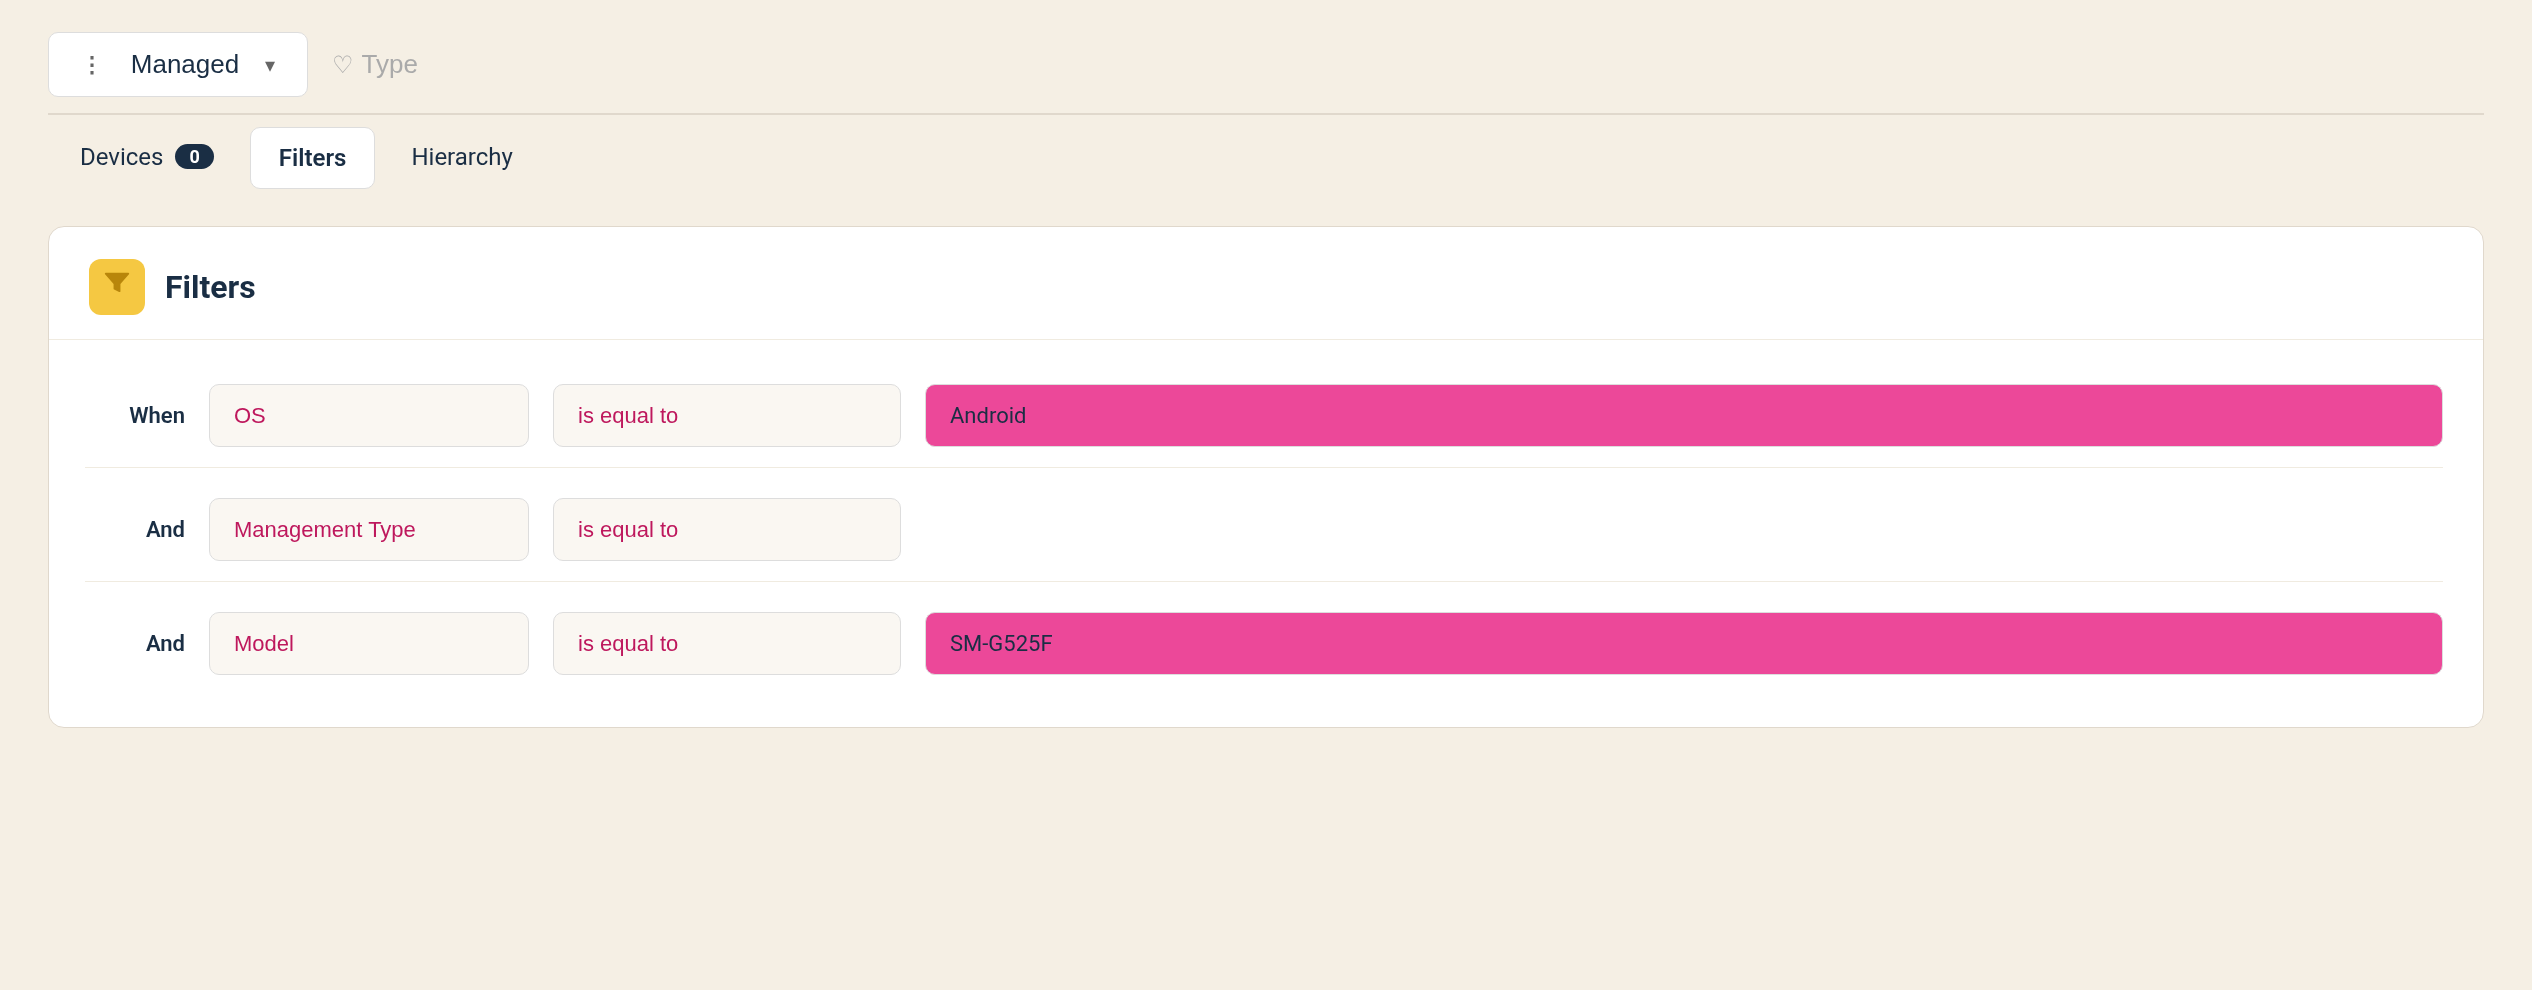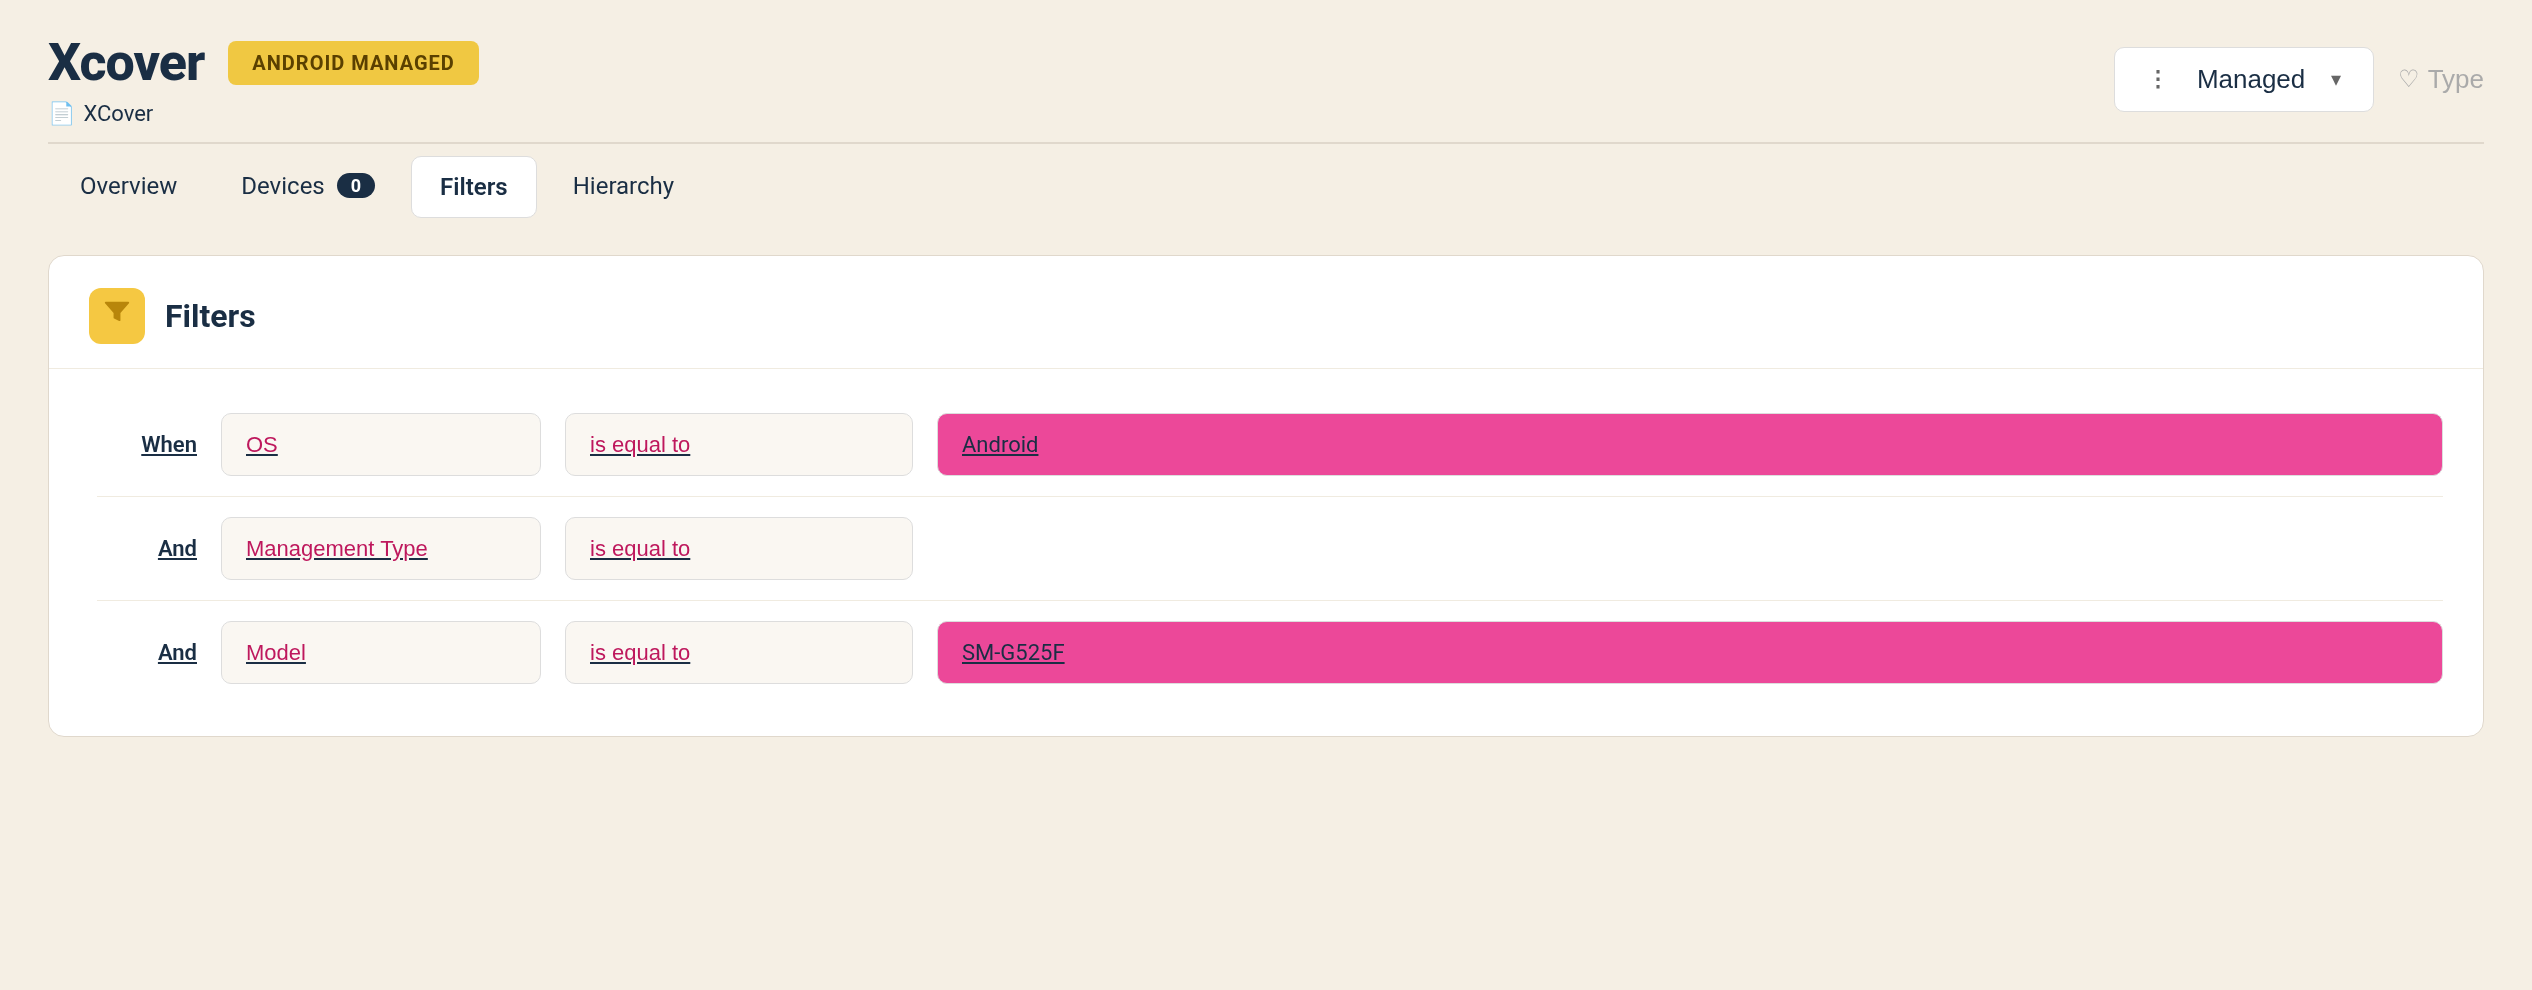--- a/index.html
+++ b/index.html
@@ -199,25 +199,24 @@
       font-size: 28px;
     }
 
     .filters-title {
       font-size: 32px;
       font-weight: 700;
       color: #1a2e44;
     }
 
     .filters-body {
-      padding: 24px 40px 32px 48px;
+      padding: 24px 40px 32px 36px;
       display: flex;
       flex-direction: column;
-      gap: 0;
-      text-decoration: underline;
+      gap: 10px;
     }
 
     .filter-row {
       display: flex;
       align-items: center;
       gap: 24px;
       padding: 20px 0;
       border-bottom: 1.5px solid #f0ebe0;
     }
 
@@ -265,49 +264,36 @@
       padding: 18px 24px;
       font-size: 22px;
       color: #1a2e44;
       flex: 1;
     }
   </style>
 </head>
 <body>
 
 <div class="header">
-  <div class="header-left">
-    <div class="header-title-row">
-      <span class="app-title">Xcover</span>
-      <span class="badge-android">ANDROID MANAGED</span>
-    </div>
-    <div class="breadcrumb">
-      <span class="breadcrumb-icon">📄</span>
-      <span>XCover</span>
-    </div>
-  </div>
   <div class="header-right">
     <button class="actions-button">
       <span class="actions-dots">⋮</span>
       <span class="actions-label">Managed</span>
       <span class="actions-chevron">▾</span>
     </button>
     <button class="save-button">
       <span class="save-heart">♡</span>
       <span>Type</span>
     </button>
   </div>
 </div>
 
 <div class="divider"></div>
 
 <div class="tabs-row">
-  <div class="tab">
-    <span>Overview</span>
-  </div>
   <div class="tab">
     <span>Devices</span>
     <span class="tab-badge">0</span>
   </div>
   <div class="tab active">
     <span>Filters</span>
   </div>
   <div class="tab">
     <span>Hierarchy</span>
   </div>

